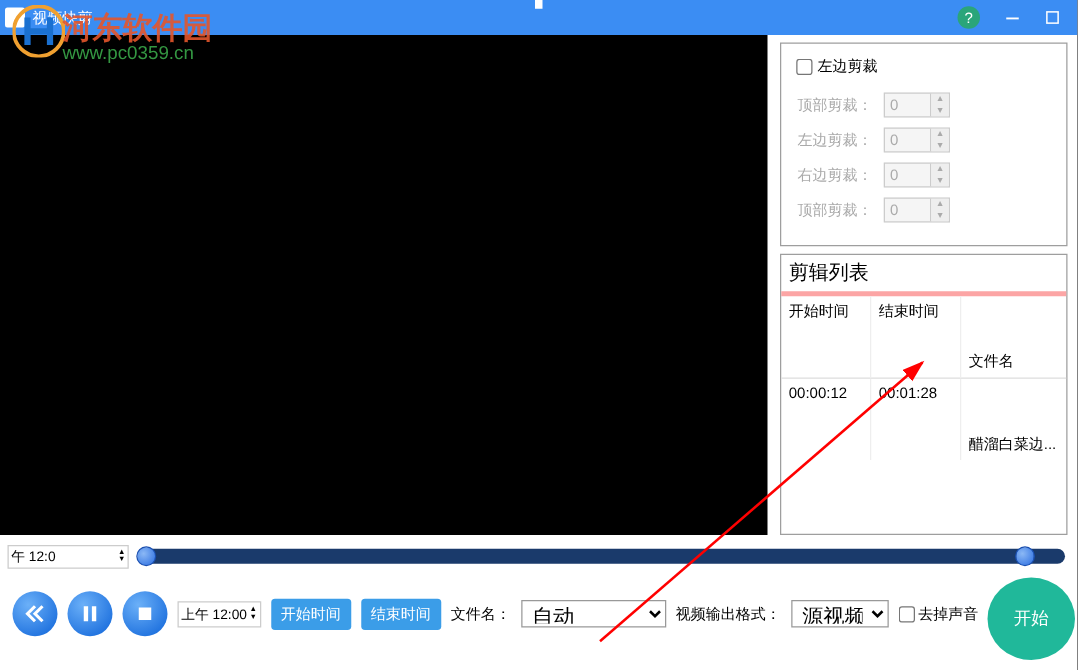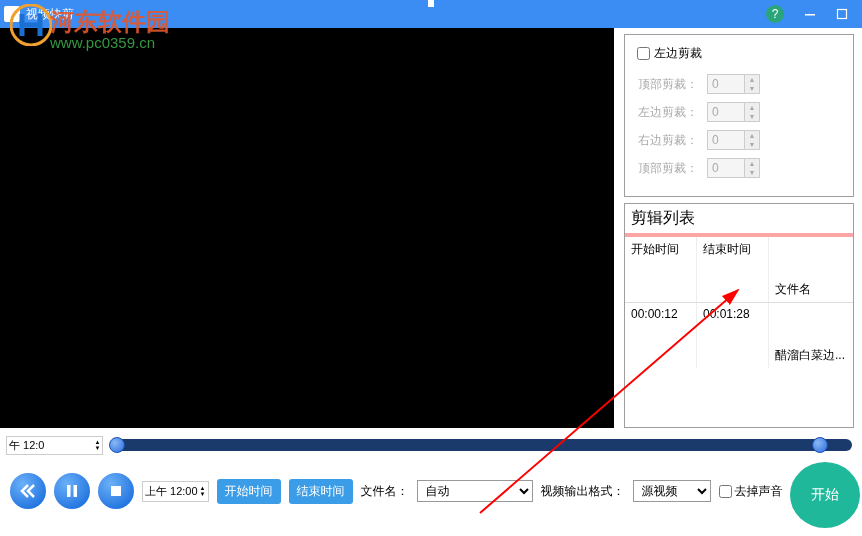--- a/index.html
+++ b/index.html
@@ -49,21 +49,21 @@
     .track-handle { position: absolute; top: -2px; width: 16px; height: 16px; border-radius: 50%; background: radial-gradient(circle at 35% 35%, #8bb8f5, #2a6de0); border: 1px solid #1a4fb0; }
     .handle-left { left: -4px; }
     .handle-right { right: 24px; }
     
     .controls { height: 70px; display: flex; align-items: center; padding: 0 10px; gap: 8px; position: relative; }
     .ctrl-btn { width: 36px; height: 36px; border-radius: 50%; background: radial-gradient(circle at 35% 30%, #6bb0f8, #0c62d8); display: flex; align-items: center; justify-content: center; cursor: pointer; color: #fff; }
     .ctrl-btn svg { width: 18px; height: 18px; fill: #fff; }
     .time-input { font-size: 11px; border: 1px solid #ccc; padding: 2px 2px; display: flex; align-items: center; }
     .mark-btn { background: #3b9de8; color: #fff; border: none; padding: 4px 8px; font-size: 12px; border-radius: 3px; cursor: pointer; }
     .lbl { font-size: 12px; }
-    .combo { border: 1px solid #999; font-size: 12px; padding: 2px 4px; height: 22px; }
+    .combo { border: 1px solid #999; font-size: 17px; padding: 2px 4px; height: 22px; }
     .fn-combo { width: 116px; }
     .fmt-combo { width: 78px; }
     .chk { display: flex; align-items: center; gap: 3px; font-size: 12px; }
     .start-btn { position: absolute; right: 2px; bottom: -2px; width: 70px; height: 66px; border-radius: 50%; background: #20b89a; color: #fff; display: flex; align-items: center; justify-content: center; font-size: 14px; cursor: pointer; }
     
     .arrow-line { position: absolute; top: 0; left: 0; width: 862px; height: 536px; pointer-events: none; z-index: 20; }
     .top-marker { position: absolute; top: -1px; left: 428px; width: 6px; height: 8px; background: #fff; z-index: 30; }
     
     input[type=checkbox] { width: 13px; height: 13px; }
     select { border: 1px solid #999; font-size: 12px; background: #fff; }

